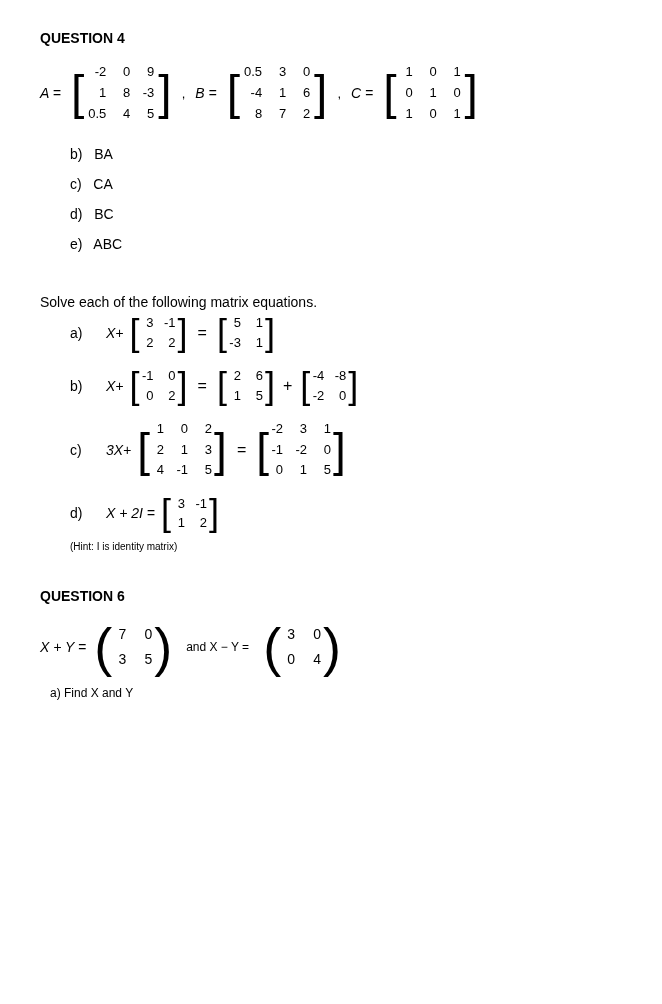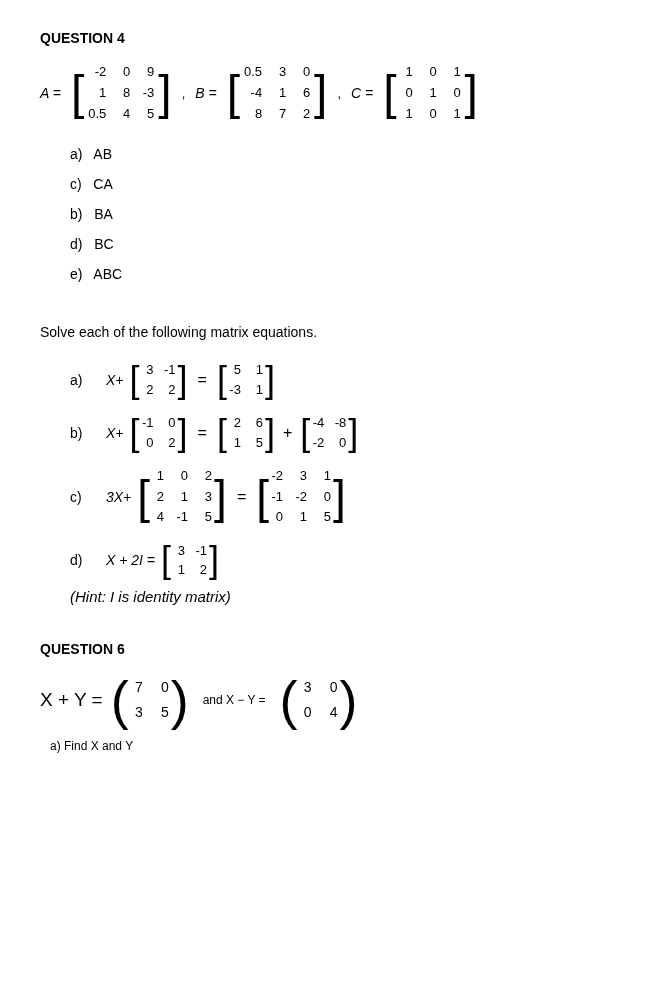--- a/index.html
+++ b/index.html
@@ -93,21 +93,21 @@
       margin-bottom: 2px;
       font-size: 14px;
     }
 
     .question5-block {
       margin-bottom: 36px;
     }
 
     .q5-intro {
       font-size: 14px;
-      margin-bottom: 20px;
+      margin-bottom: 3px;
     }
 
     .q5-part {
       display: flex;
       align-items: center;
       gap: 6px;
       margin-bottom: 14px;
       margin-left: 30px;
     }
 
@@ -139,22 +139,21 @@
       font-size: 16px;
       margin: 0 2px;
     }
 
     .x-var {
       font-style: italic;
       font-size: 14px;
     }
 
     .hint-text {
-      font-style: italic;
-      font-size: 15px;
+      font-size: 10px;
       margin-left: 30px;
       margin-top: 0;
     }
 
     .q6-equation-row {
       display: flex;
       align-items: center;
       gap: 8px;
       margin-bottom: 12px;
       font-size: 14px;
@@ -267,32 +266,28 @@
         <span class="matrix-cell">1</span>
         <span class="matrix-cell">0</span>
         <span class="matrix-cell">1</span>
       </div>
       <span class="matrix-bracket-right">]</span>
     </div>
   </div>
 
   <div class="sub-items">
     <div class="sub-item">
-      <span>a)&nbsp;&nbsp;</span>
-      <span>AB</span>
+      <span>b)&nbsp;&nbsp;</span>
+      <span>BA</span>
     </div>
     <div class="sub-item">
       <span>c)&nbsp;&nbsp;</span>
       <span>CA</span>
     </div>
     <div class="sub-item">
-      <span>b)&nbsp;&nbsp;</span>
-      <span>BA</span>
-    </div>
-    <div class="sub-item">
       <span>d)&nbsp;&nbsp;</span>
       <span>BC</span>
     </div>
     <div class="sub-item">
       <span>e)&nbsp;&nbsp;</span>
       <span>ABC</span>
     </div>
   </div>
 </div>
 
@@ -413,21 +408,21 @@
     </div>
   </div>
   <div class="hint-text">(Hint: I is identity matrix)</div>
 </div>
 
 <div class="question-block">
   <div class="question-title">QUESTION 6</div>
 
   <div class="q6-equation-row">
 
-    <span style="font-size:19px;">X + Y =</span>
+    <span style="font-style:italic; font-size:14px;">X + Y =</span>
     <div class="matrix-wrapper">
       <span class="large-bracket">(</span>
       <div class="matrix-content-large matrix-2col">
         <span class="matrix-cell">7</span>
         <span class="matrix-cell">0</span>
         <span class="matrix-cell">3</span>
         <span class="matrix-cell">5</span>
       </div>
       <span class="large-bracket">)</span>
     </div>

